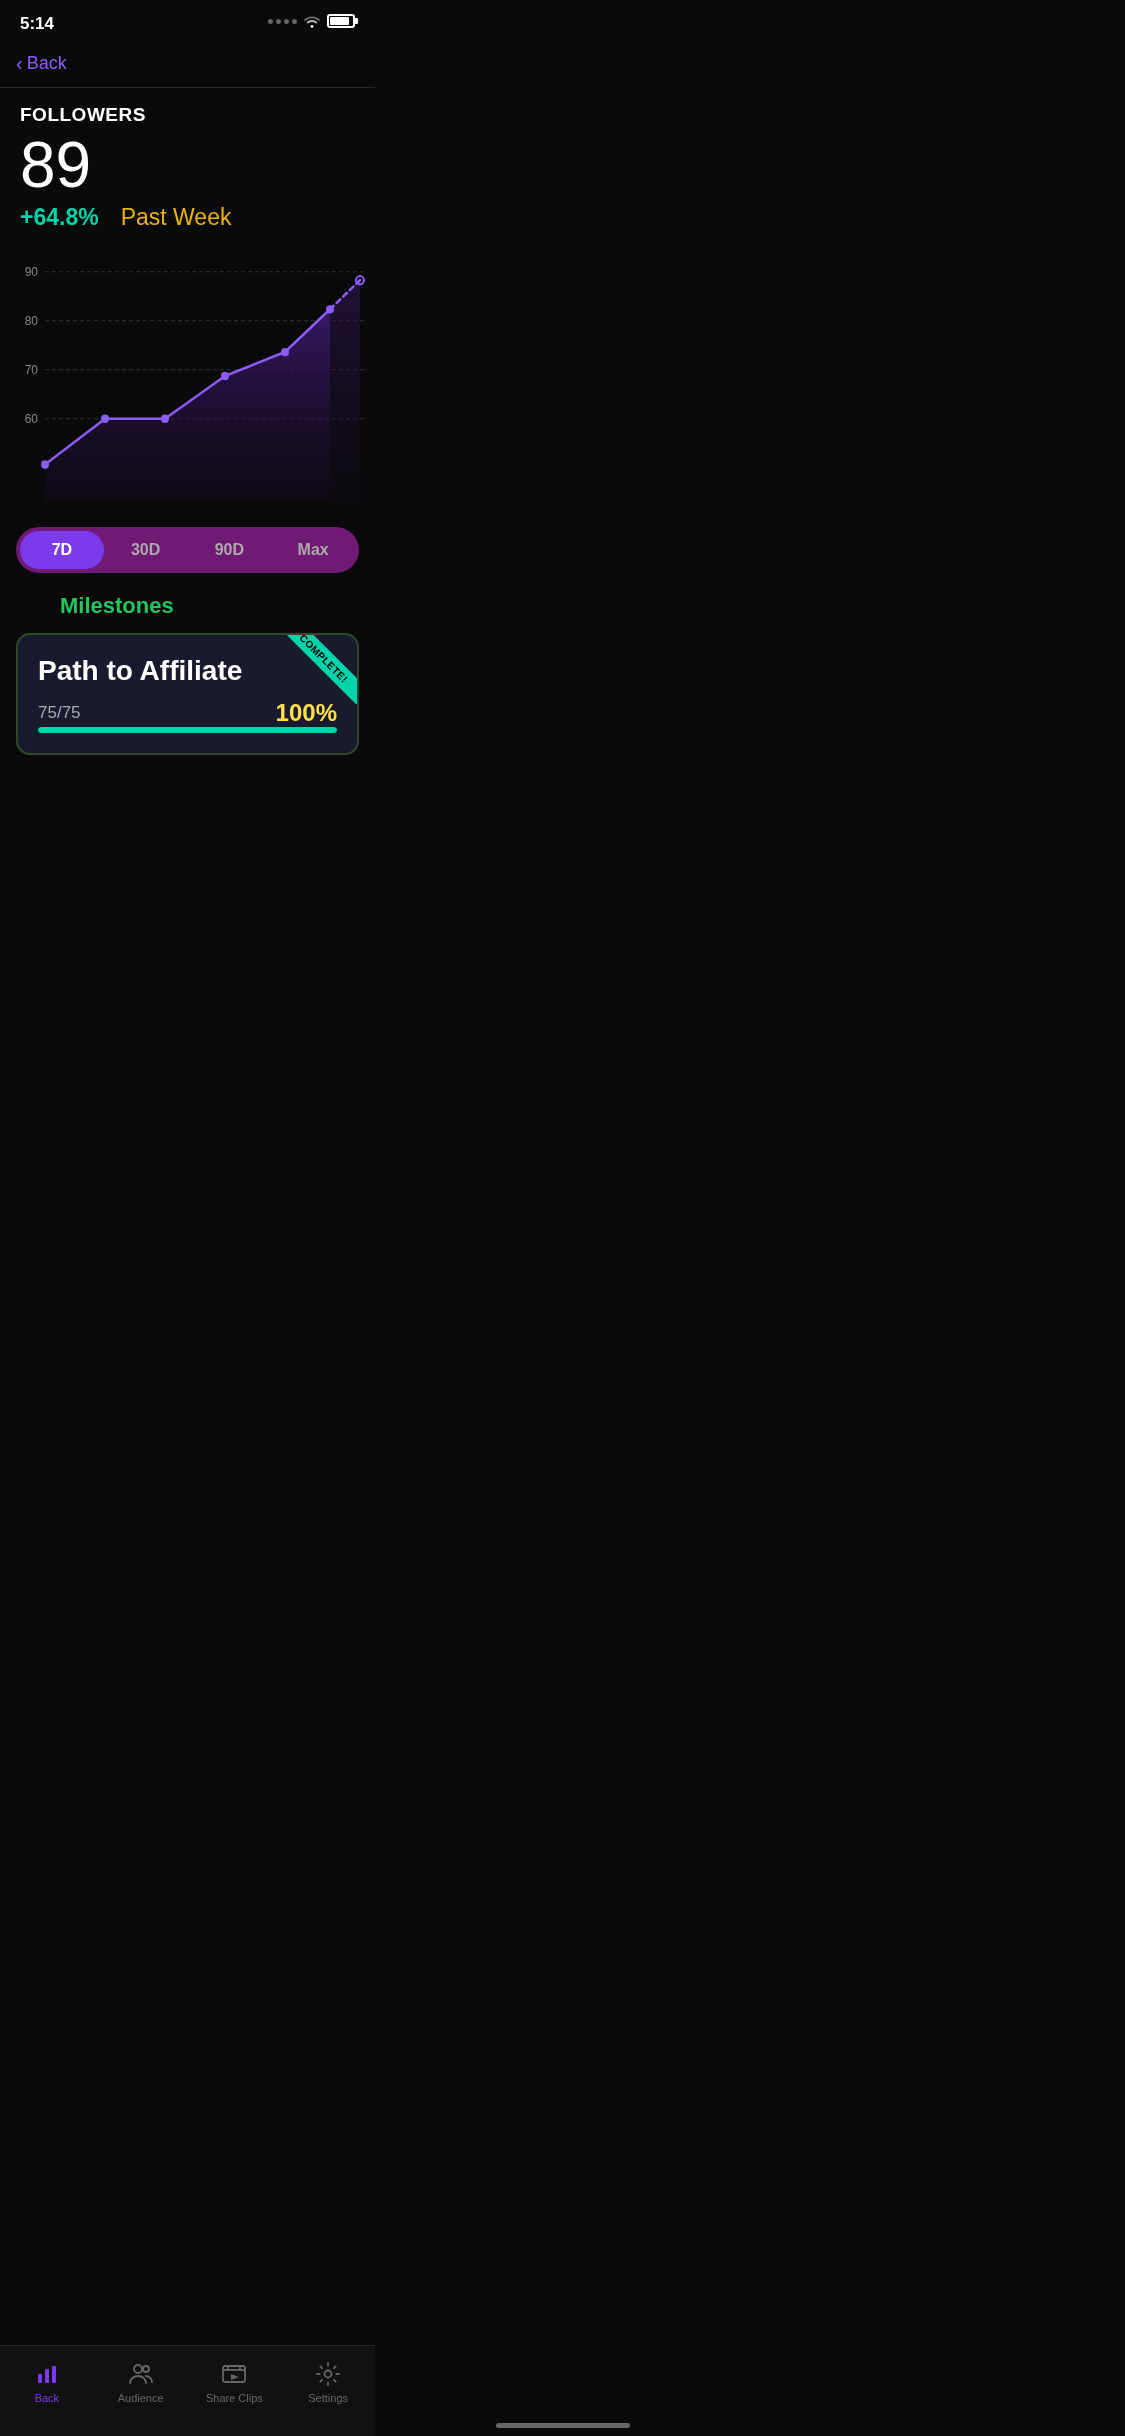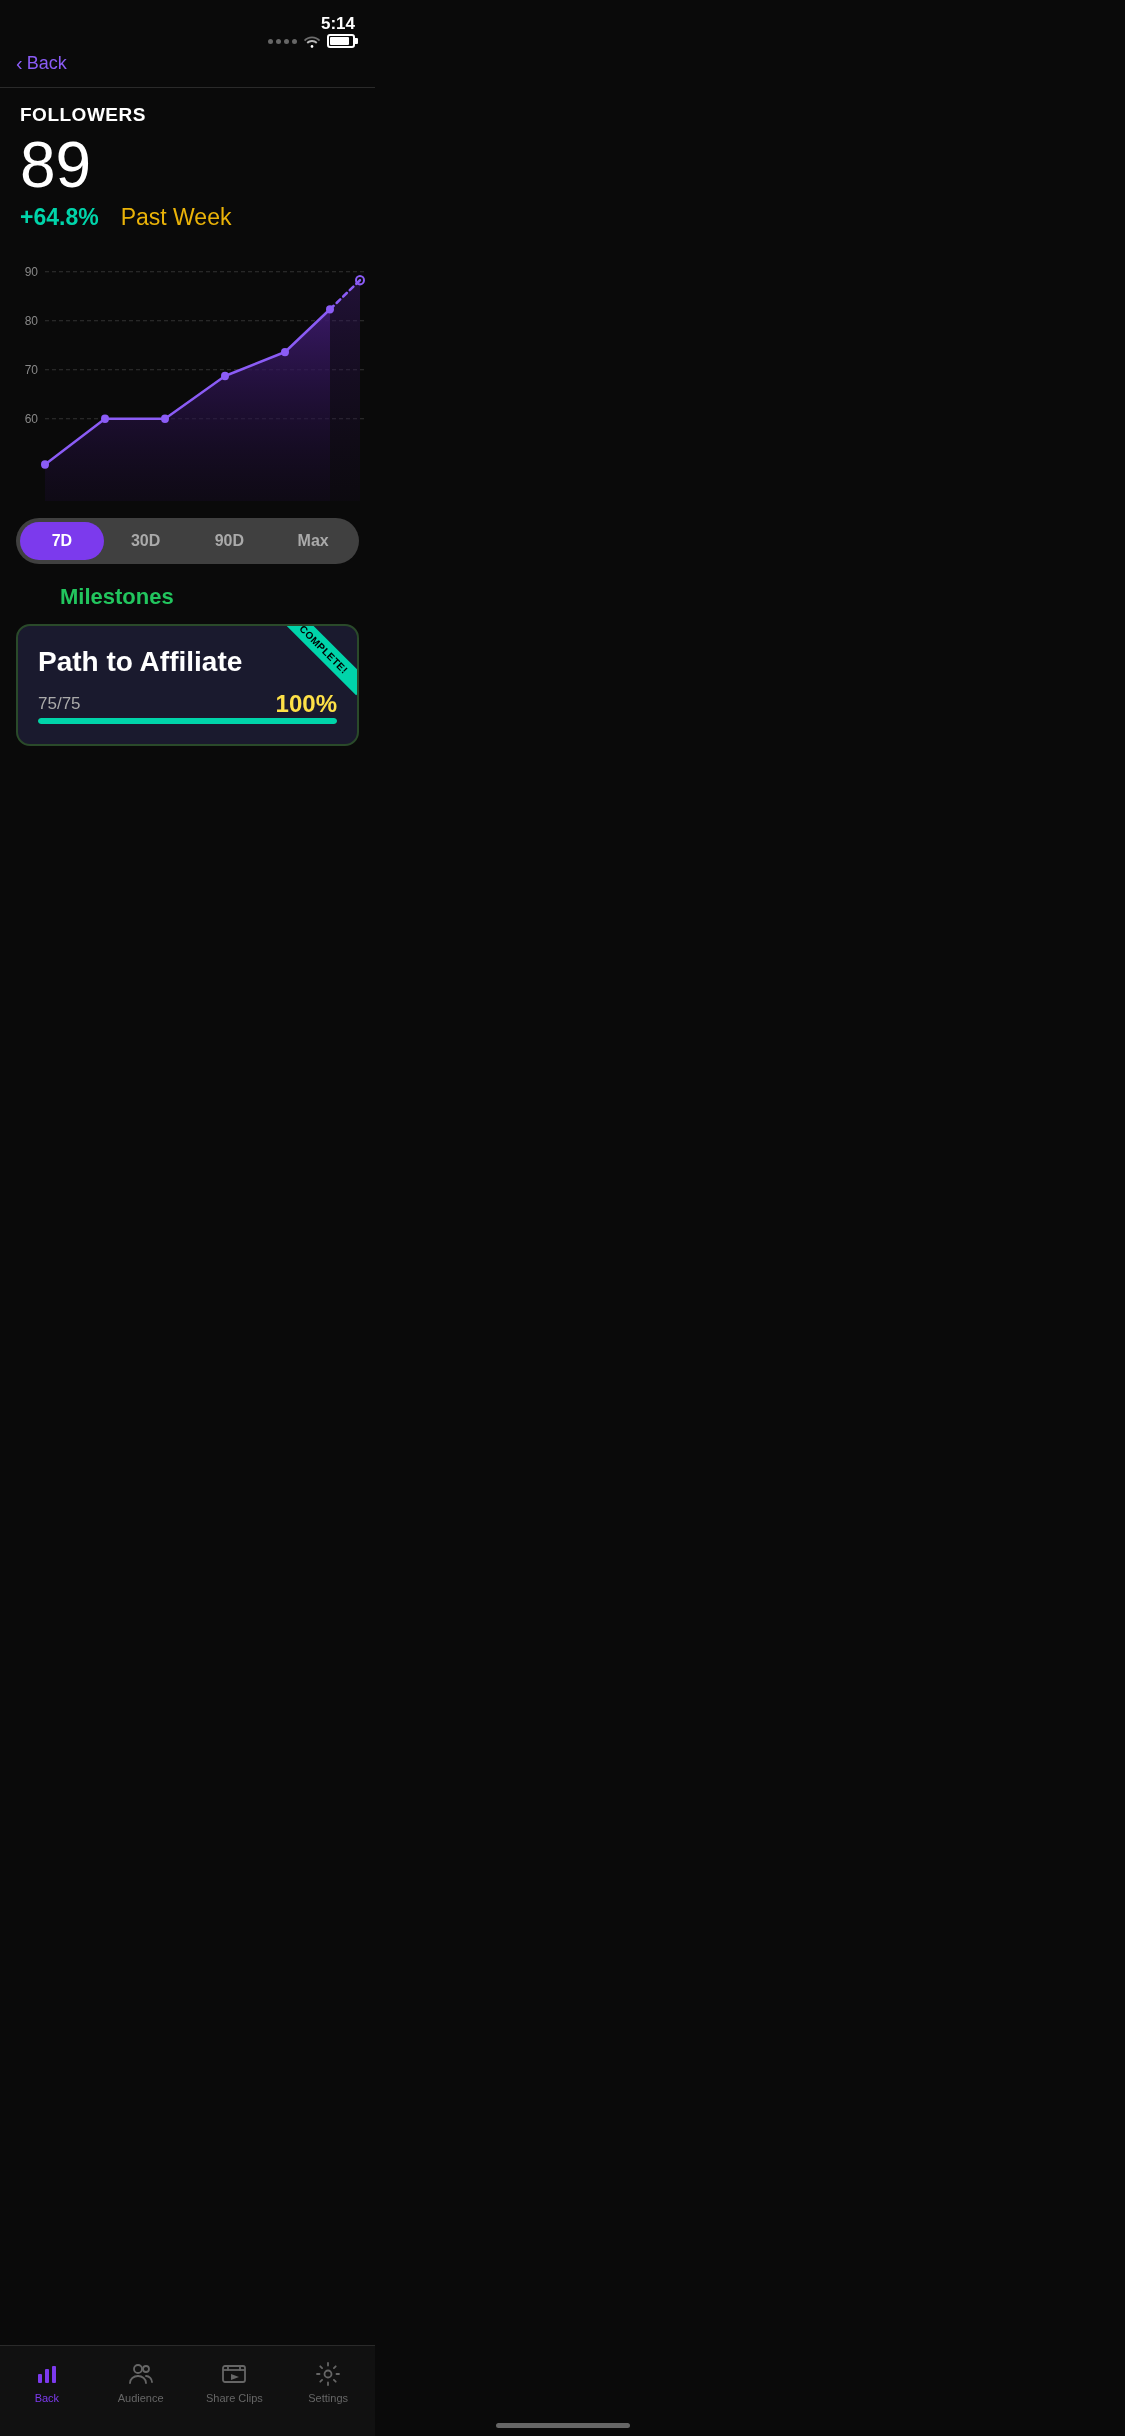--- a/index.html
+++ b/index.html
@@ -11,24 +11,23 @@
       width: 375px;
       min-height: 812px;
       overflow-x: hidden;
       position: relative;
     }
 
     
     .status-bar {
       display: flex;
       justify-content: space-between;
-      align-items: flex-end;
+      align-items: flex-start;
       padding: 14px 20px 8px;
       height: 44px;
-      flex-direction: column;
     }
     .status-time {
       font-size: 17px;
       font-weight: 600;
       color: #fff;
     }
     .status-icons {
       display: flex;
       align-items: center;
       gap: 6px;
@@ -142,22 +141,22 @@
       height: 280px;
     }
     .chart-svg {
       width: 100%;
       height: 100%;
     }
 
     
     .time-filter {
       display: flex;
-      margin: 7px 16px 20px;
-      background: #404040;
+      margin: 16px 16px 20px;
+      background: #701a75;
       border-radius: 30px;
       padding: 4px;
       justify-content: flex-end;
     }
     .filter-btn {
       flex: 1;
       text-align: center;
       padding: 10px 0;
       border-radius: 26px;
       font-size: 16px;

